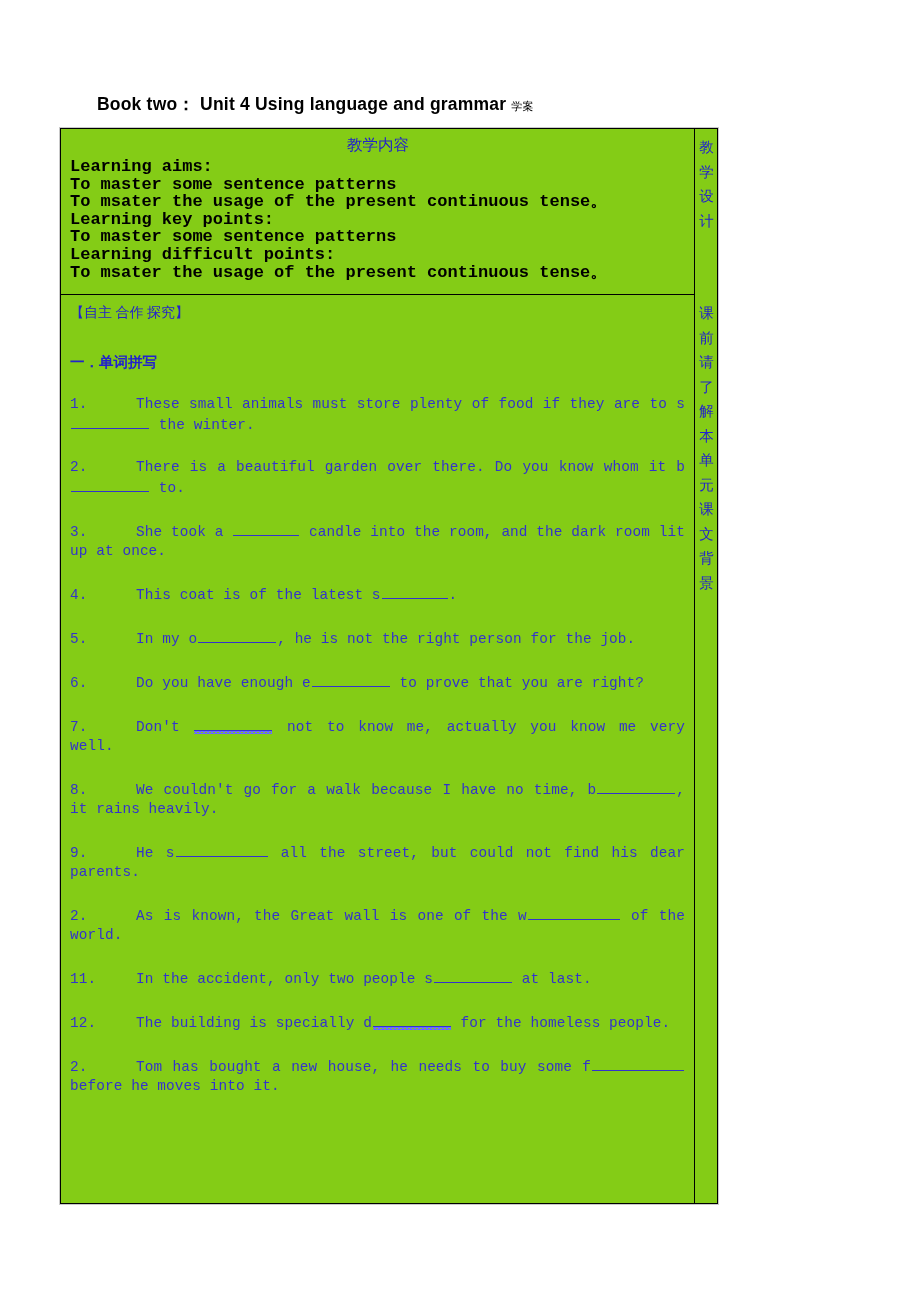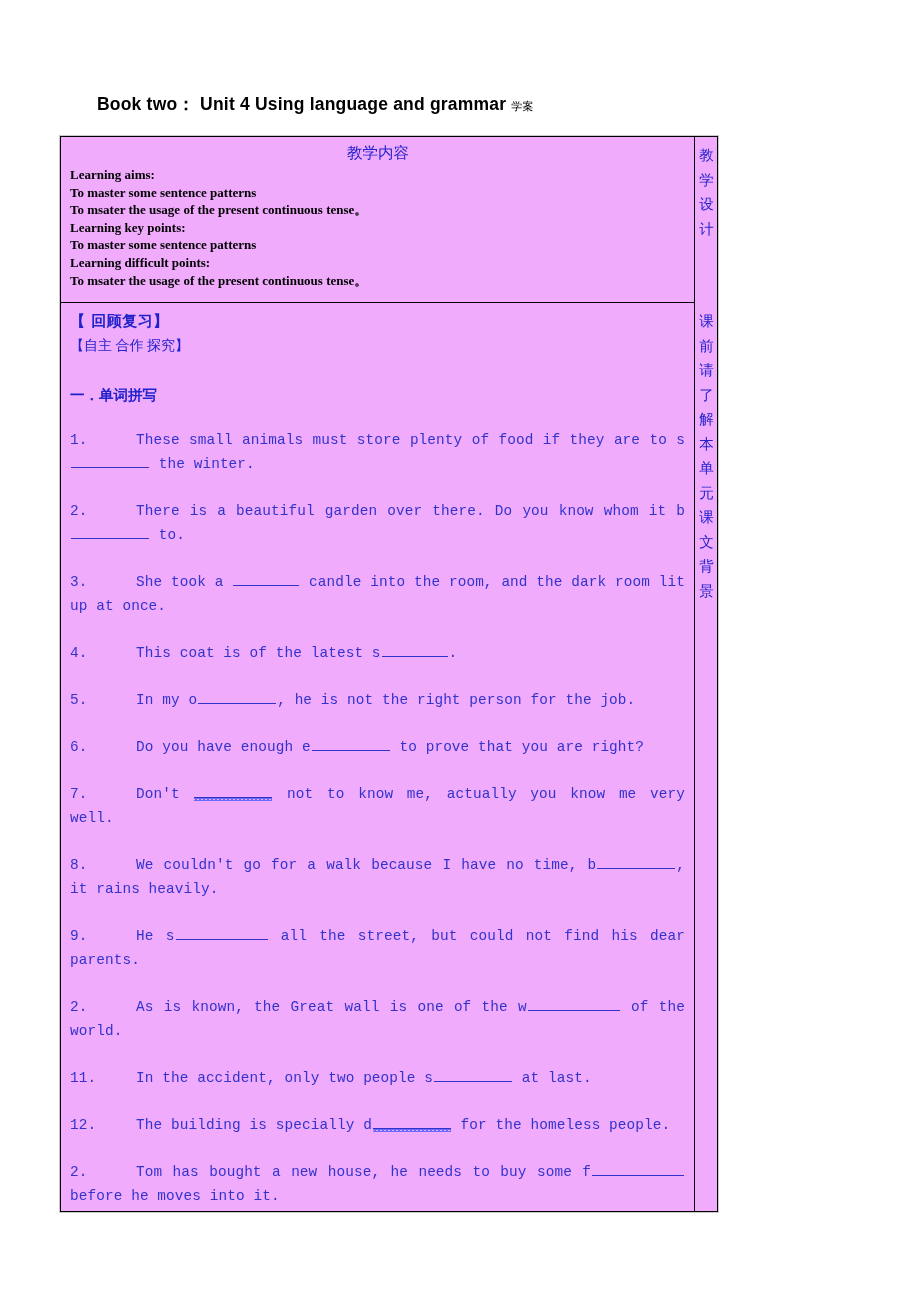--- a/index.html
+++ b/index.html
@@ -36,26 +36,26 @@
   .doc-title .cn {
     font-family: "DejaVu Sans", "Liberation Sans", sans-serif;
     font-weight: normal;
     font-size: 11px;
   }
 
   
   .tbl {
     position: absolute;
     left: 60px;
-    top: 136px;
+    top: 128px;
     width: 658px;
     height: 1076px;
     box-sizing: border-box;
     border: 1px solid #000000;
-    background: #f0abfc;
+    background: #84cc16;
   }
   .tbl::after { 
     content: "";
     position: absolute;
     left: -2px; top: -2px; right: -2px; bottom: -2px;
     border: 1px solid #c9c9c9;
     pointer-events: none;
   }
 
   
@@ -99,23 +99,23 @@
   }
   .aims-heading {
     text-align: center;
     color: #2222CC;
     font-family: "DejaVu Sans", "Liberation Sans", sans-serif;
     font-size: 15.5px;
     line-height: 22px;
     margin-bottom: 2px;
   }
   .aims-line {
-    font-family: Liberation Serif, serif;
+    font-family: Liberation Mono, monospace;
     font-weight: bold;
-    font-size: 13px;
+    font-size: 17px;
     line-height: 17.6px;
     color: #000000;
     white-space: nowrap;
   }
 
   
   .body-cell {
     position: absolute;
     left: 0;
     top: 166px;
@@ -153,21 +153,21 @@
     font-weight: bold;
   }
 
   
   .items {
     margin-top: 22px;
   }
   .q-item {
     font-family: "Liberation Mono", "DejaVu Sans Mono", monospace;
     font-size: 14.4px;
-    line-height: 24px;
+    line-height: 19px;
     color: #3333CC;
     margin-bottom: 23px;
     text-align: justify;
     text-justify: inter-word;
     letter-spacing: 0.1px;
   }
   .q-item:last-child { margin-bottom: 0; }
   .q-num {
     display: inline-block;
     min-width: 66px;
@@ -254,21 +254,20 @@
           <div class="aims-line">To master some sentence patterns</div>
           <div class="aims-line">To msater the usage of the present continuous tense。</div>
           <div class="aims-line">Learning key points:</div>
           <div class="aims-line">To master some sentence patterns</div>
           <div class="aims-line">Learning difficult points:</div>
           <div class="aims-line">To msater the usage of the present continuous tense。</div>
         </div>
       </div>
 
       <div class="body-cell">
-        <div class="review-head">【 回顾复习】</div>
         <div class="review-bracket">【自主  合作  探究】</div>
         <div class="section-head">一．单词拼写</div>
 
         <div class="items" id="items-container">
             <div class="q-item"><span class="q-num">1.</span><span>These small animals must store plenty of food if they are to s</span><span class="blank w-md"></span><span> the winter.</span></div>
             <div class="q-item"><span class="q-num">2.</span><span>There is a beautiful garden over there. Do you know whom it b</span><span class="blank w-md"></span><span> to.</span></div>
             <div class="q-item"><span class="q-num">3.</span><span>She took a </span><span class="blank w-sm"></span><span> candle into the room, and the dark room lit up at once.</span></div>
             <div class="q-item"><span class="q-num">4.</span><span>This coat is of the latest s</span><span class="blank w-sm"></span><span>.</span></div>
             <div class="q-item"><span class="q-num">5.</span><span>In my o</span><span class="blank w-md"></span><span>, he is not the right person for the job.</span></div>
             <div class="q-item"><span class="q-num">6.</span><span>Do you have enough e</span><span class="blank w-md"></span><span> to prove that you are right?</span></div>

